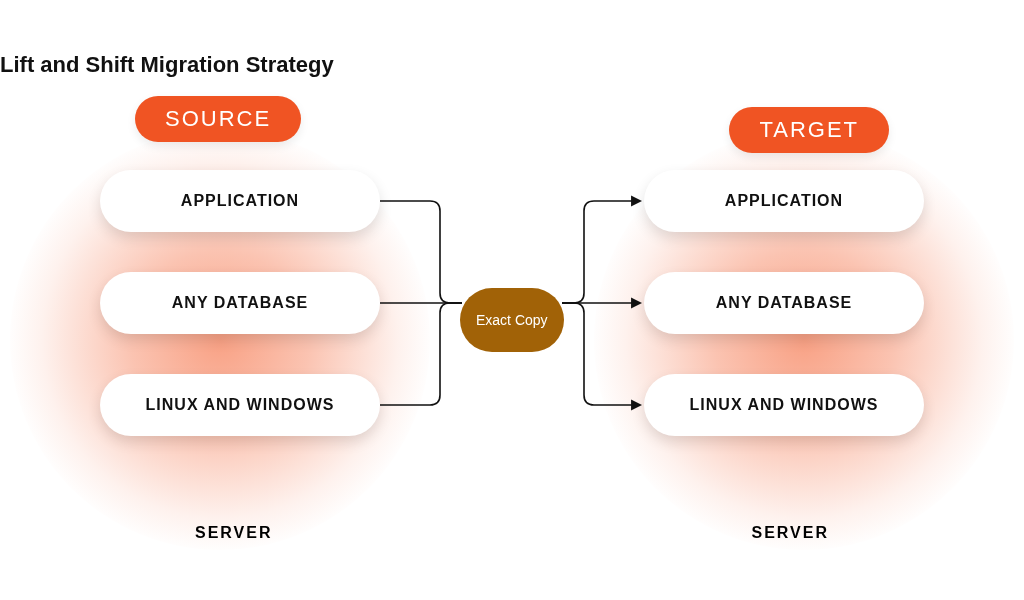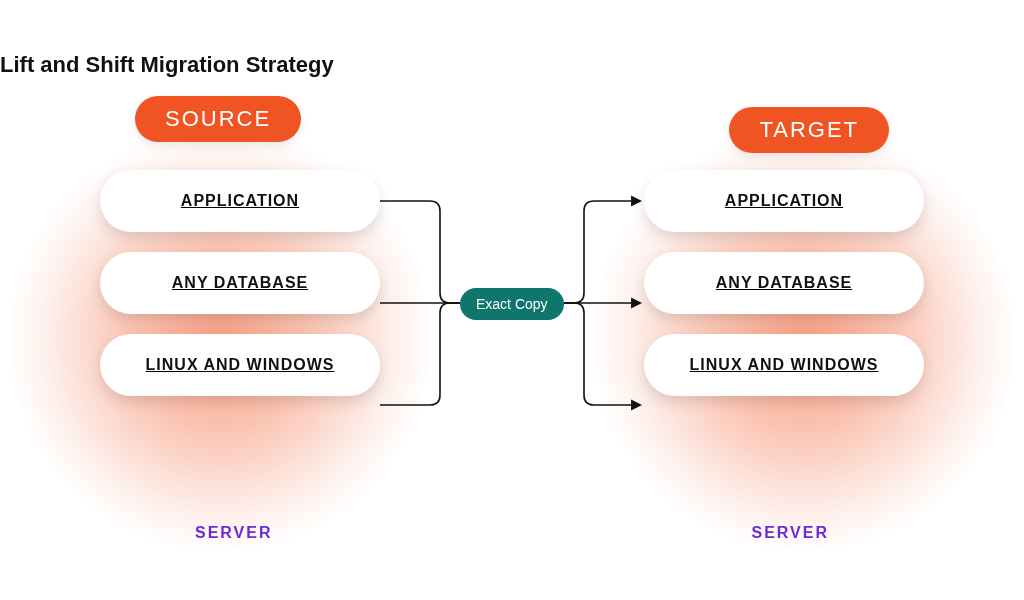--- a/index.html
+++ b/index.html
@@ -44,23 +44,22 @@
   }
   .badge.left  { left: 135px; }
   .badge.right { right: 135px; margin-top: 11px; }
 
   .stack {
     position: absolute;
     top: 170px;
     width: 280px;
     display: flex;
     flex-direction: column;
-    gap: 20px;
+    gap: 40px;
     z-index: 2;
-    text-decoration: underline;
   }
   .stack.left  { left: 100px; }
   .stack.right { right: 100px; }
 
   .pill {
     background: #fff;
     border-radius: 999px;
     height: 62px;
     display: flex;
     align-items: center;
@@ -73,35 +72,35 @@
     text-align: center;
     padding: 0 18px;
   }
 
   .server-label {
     position: absolute;
     bottom: 58px;
     font-size: 16px;
     font-weight: 600;
     letter-spacing: 2px;
-    color: #6d28d9;
+    color: #000000;
     z-index: 2;
   }
   .server-label.left  { left: 195px; }
   .server-label.right { right: 195px; }
 
   .center-badge {
     position: absolute;
     left: 460px;
     top: 288px;
-    background: #0f766e;
+    background: #a16207;
     color: #fff;
     font-size: 14px;
     font-weight: 500;
-    padding: 8px 16px;
+    padding: 24px 16px;
     border-radius: 999px;
     z-index: 3;
   }
 
   .connectors {
     position: absolute;
     inset: 0;
     z-index: 1;
     pointer-events: none;
   }

